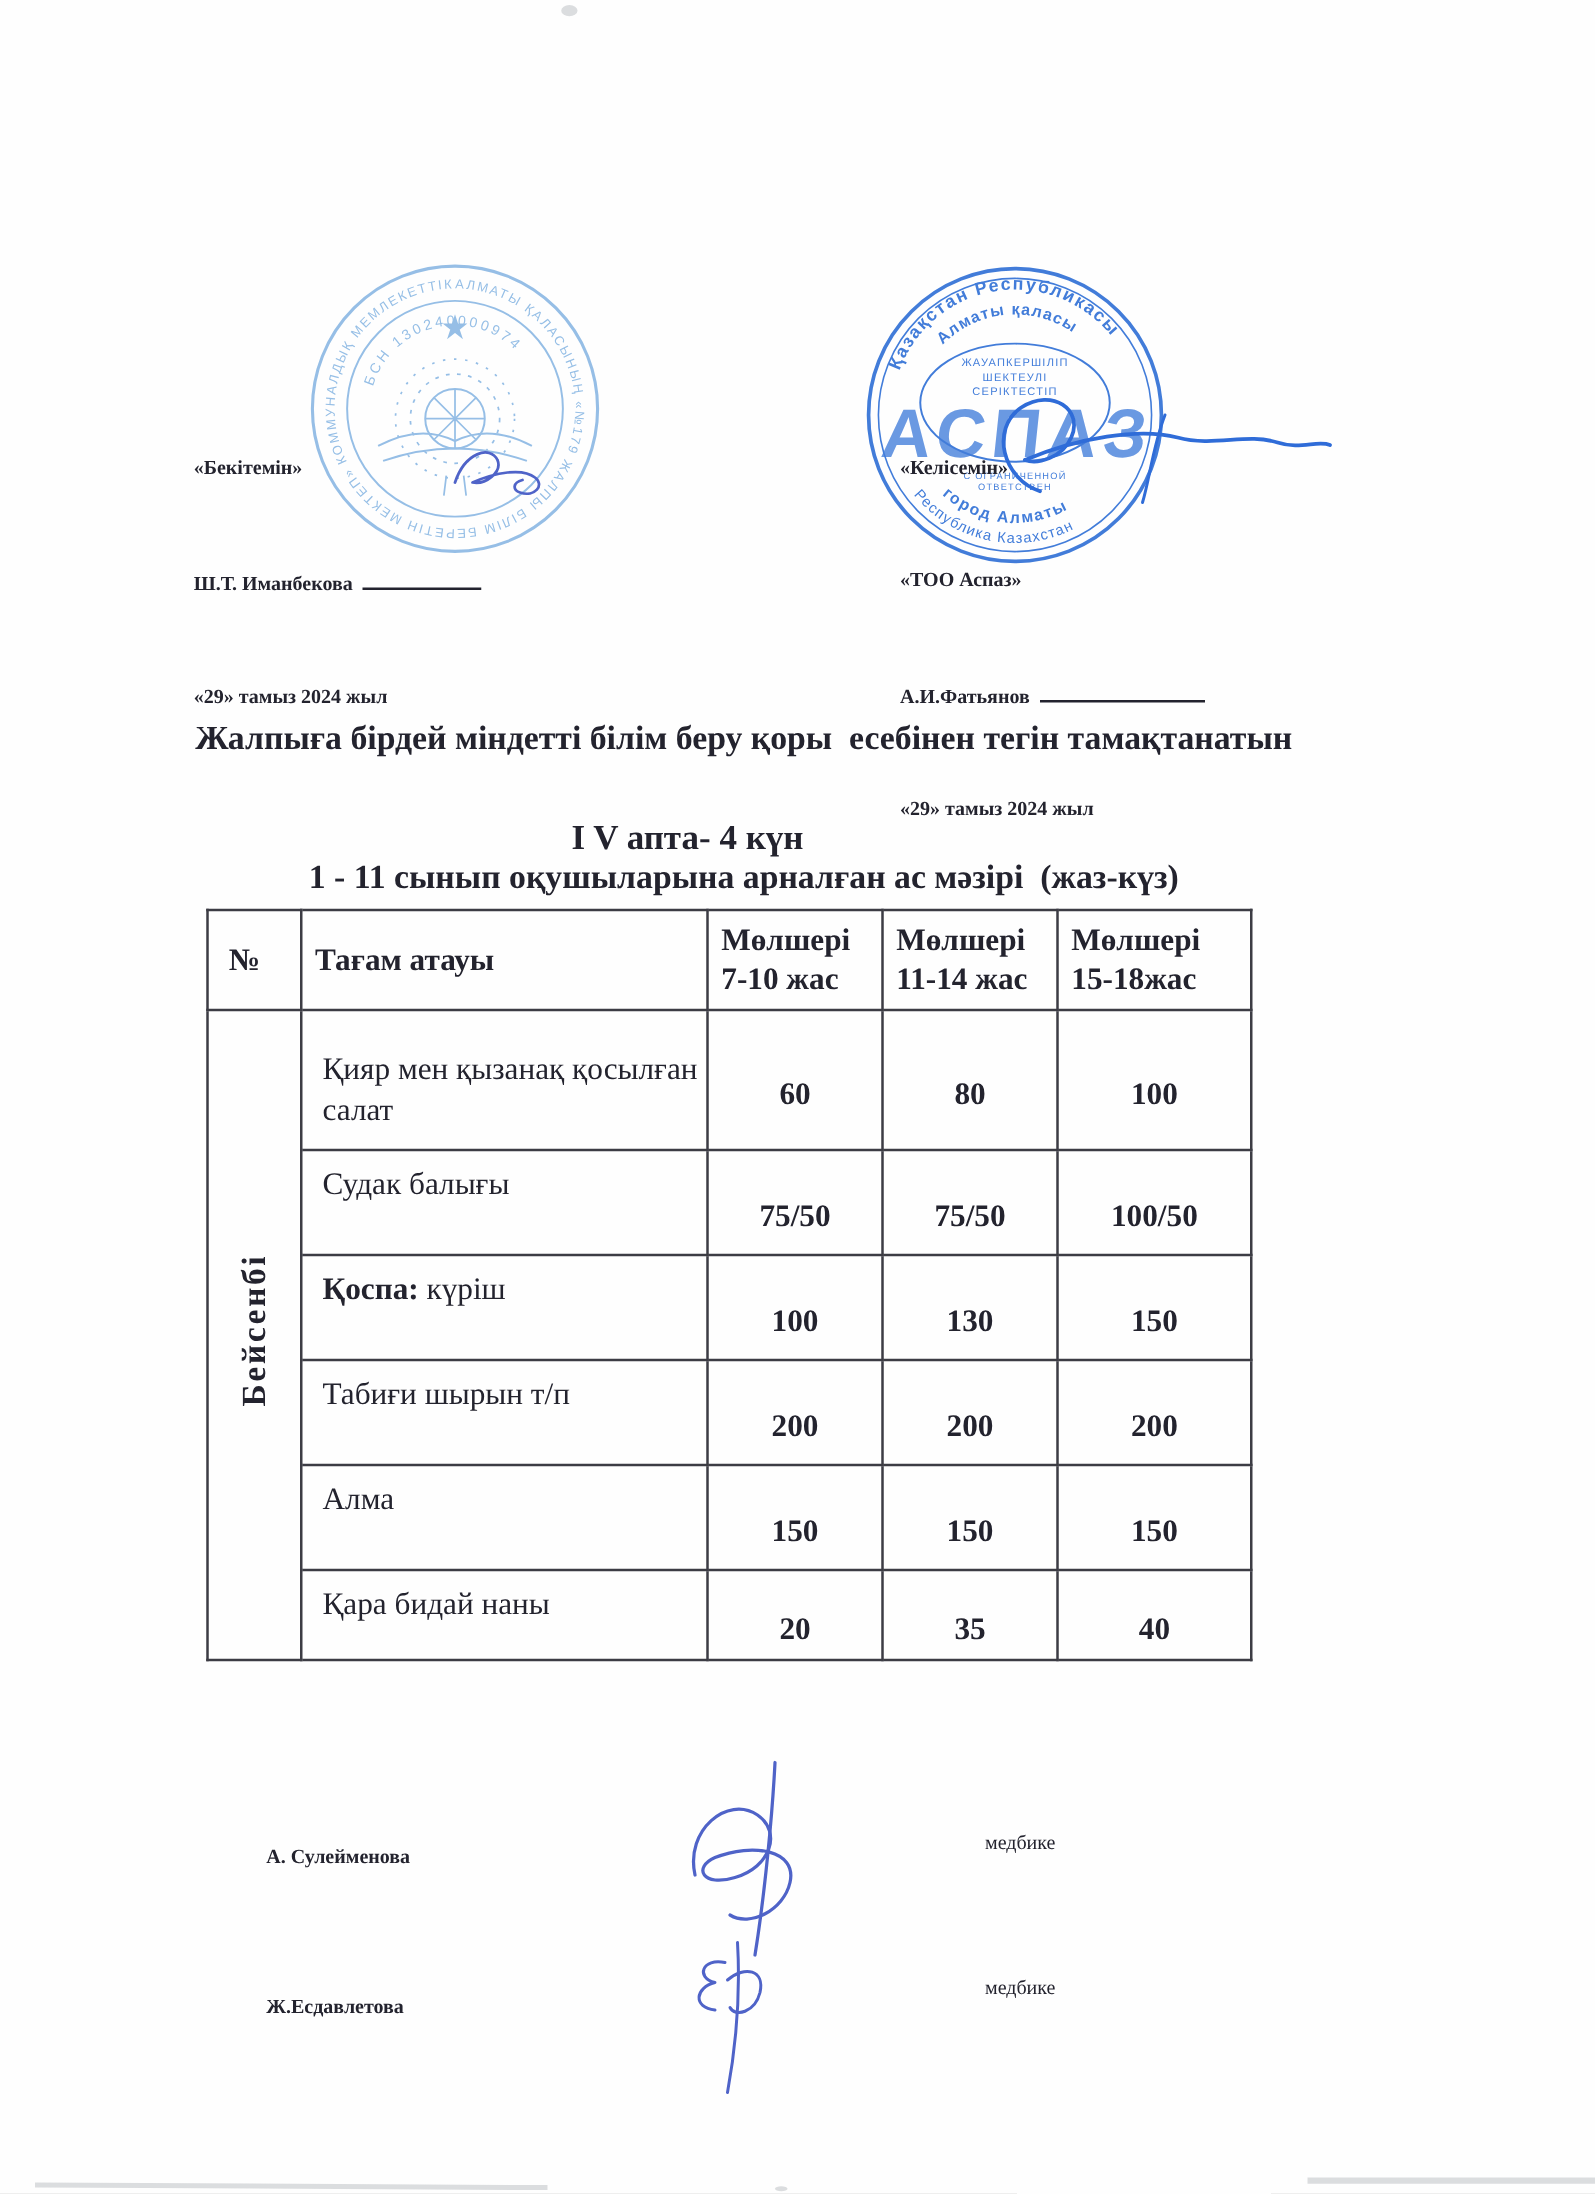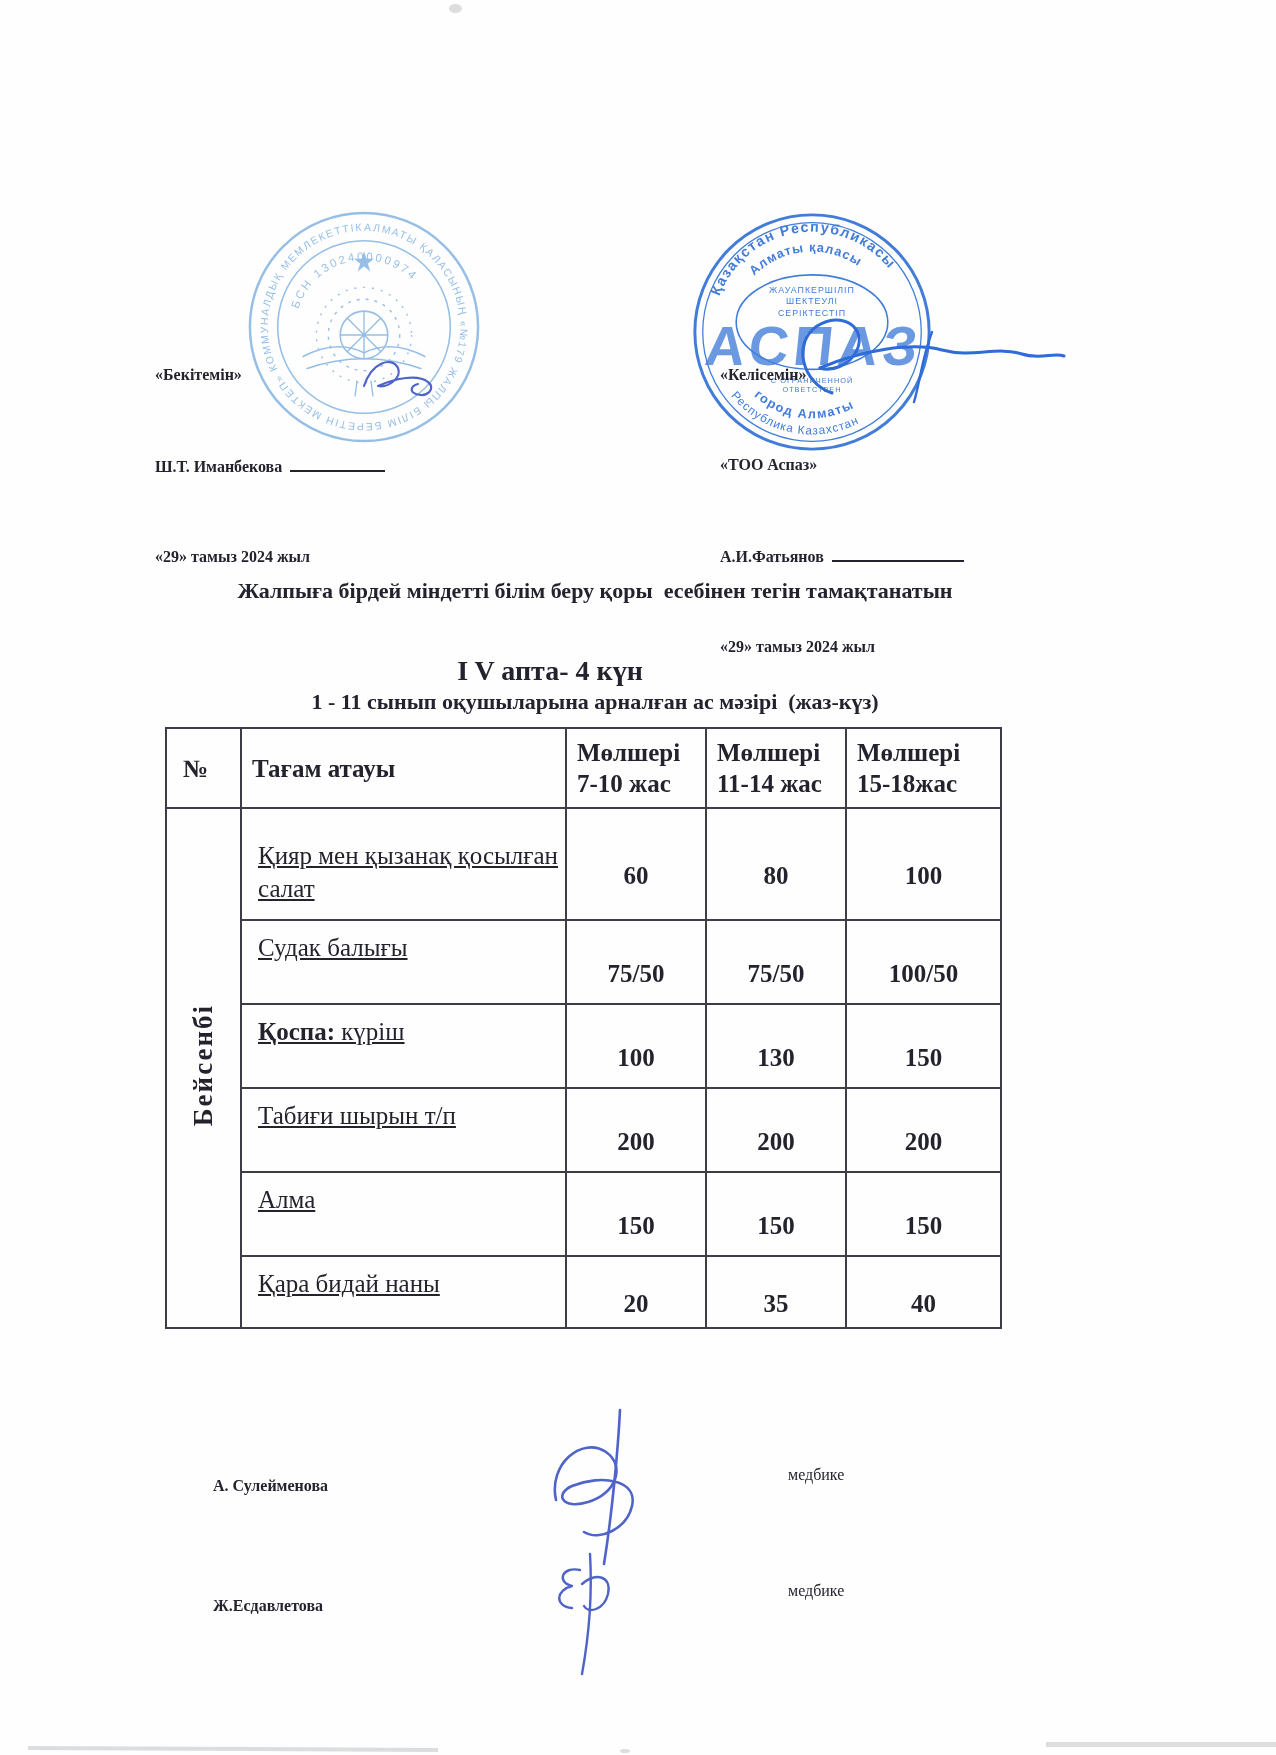--- a/index.html
+++ b/index.html
@@ -16,30 +16,30 @@
   .u-short{width:95px;} .u-long{width:132px;}
   
   .stamp{position:absolute;pointer-events:none;}
   .stamp-left{left:240px;top:203px;width:248px;height:248px;opacity:.85;}
   .stamp-right{left:686px;top:206px;width:252px;height:252px;opacity:.9;}
   .sig{position:absolute;pointer-events:none;}
   .sig path{fill:none;stroke:#4f63c8;stroke-linecap:round;stroke-linejoin:round;}
   .sig-fat path{stroke:#2f6cd8;}
   
   .title{position:absolute;left:0;top:498px;width:1190px;text-align:center;
-         font-weight:bold;font-size:22px;line-height:37px;white-space:pre-wrap;}
+         font-weight:bold;font-size:27px;line-height:37px;white-space:pre-wrap;}
   .week{position:absolute;left:0;top:655px;width:1100px;text-align:center;
         font-weight:bold;font-size:28px;}
   
   table.menu{position:absolute;left:165px;top:727px;width:835px;
              border-collapse:collapse;table-layout:fixed;}
   .menu th,.menu td{border:2px solid #3c3c44;font-size:25px;overflow:hidden;}
   .menu th{font-weight:bold;text-align:left;vertical-align:middle;padding:4px 6px 4px 10px;line-height:31px;}
   .menu th.c-no{padding-left:16px;}
-  .menu td.dish{vertical-align:top;padding:10px 0 4px 16px;line-height:33px;text-decoration:underline;}
+  .menu td.dish{vertical-align:top;padding:10px 0 4px 16px;line-height:33px;}
   .menu tbody tr:first-child td.dish{padding-top:30px;}
   .menu td.num{text-align:center;vertical-align:middle;padding-top:24px;font-weight:bold;}
   .menu td .pfx{font-weight:bold;}
   .menu td.day-cell{text-align:center;vertical-align:middle;}
   .day{display:inline-block;writing-mode:vertical-rl;transform:rotate(180deg);
        font-weight:bold;font-size:27px;letter-spacing:2px;}
   
   tr.hdr{height:80px;} tr.r1{height:112px;} tr.r2,tr.r3,tr.r4,tr.r5{height:84px;} tr.r6{height:72px;}
   
   .foot-name{position:absolute;font-weight:bold;font-size:16px;}

